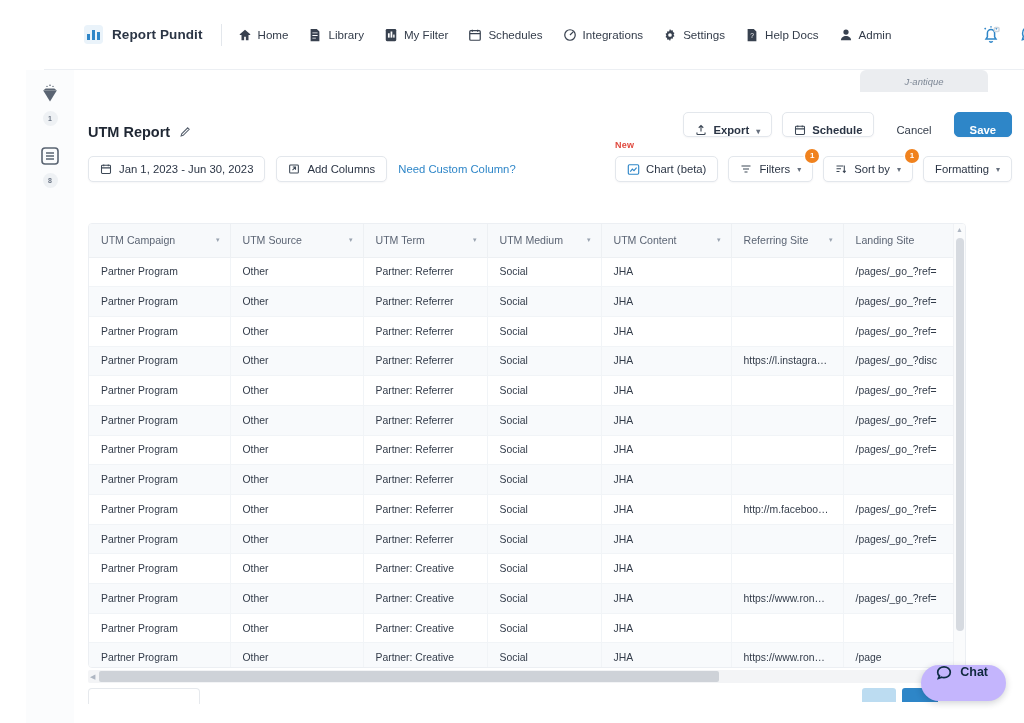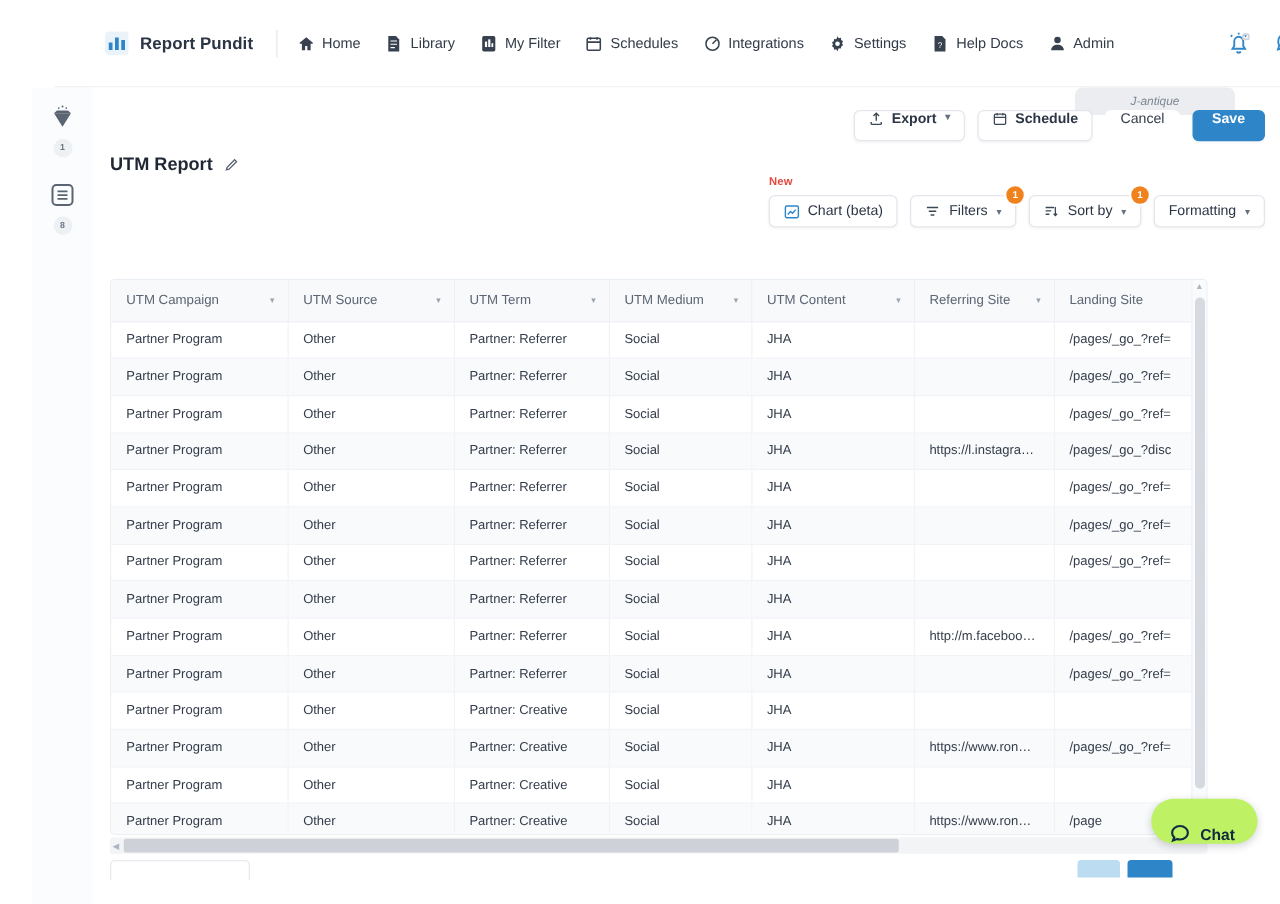--- a/index.html
+++ b/index.html
@@ -71,26 +71,27 @@
     display: flex; align-items: center; justify-content: center;
   }
   .acct-tab span { font-size: 9.5px; font-style: italic; color: #7d8795; }
 
   
   .action-bar {
     position: absolute; right: 12px; top: 18px;
     display: flex; align-items: center; gap: 10px;
   }
   .btn {
-    display: inline-flex; align-items: flex-start; gap: 6px;
+    display: inline-flex; align-items: flex-end; gap: 6px;
     height: 25px; padding: 0 11px;
     border: 1px solid #e3e7ec; border-radius: 5px;
     background: #ffffff; font-size: 11.3px; color: #2b3545; font-weight: bold;
     cursor: pointer; white-space: nowrap;
     box-shadow: 0 1px 2px rgba(16,24,40,.04);
+    margin-top: 24px;
   }
   .btn .ico { width: 12px; height: 12px; color: #3d4856; }
   .btn .caret { font-size: 8px; color: #67707e; margin-left: 1px; }
   .btn-plain { border-color: transparent; box-shadow: none; font-weight: normal; color: #333c4a; }
   .btn-primary {
     background: #2e86c8; border-color: #2e86c8; color: #ffffff; font-weight: bold;
     padding: 0 15px;
   }
 
   
@@ -219,24 +220,24 @@
     position: absolute; left: 0; top: 0; width: 112px; height: 16px;
     border: 1px solid #e6e9ed; border-bottom: none; border-radius: 4px 4px 0 0;
     background: #ffffff;
   }
   .pager .pg { position: absolute; top: 0; height: 14px; border-radius: 3px 3px 0 0; }
   .pager .pg-prev { right: 70px; width: 34px; background: #bcdcf1; }
   .pager .pg-cur  { right: 28px; width: 36px; background: #2e86c8; }
 
   
   .chat {
-    position: absolute; right: 18px; bottom: 48px;
-    display: inline-flex; align-items: flex-end; gap: 8px;
+    position: absolute; right: 18px; bottom: 22px;
+    display: inline-flex; align-items: flex-start; gap: 8px;
     height: 36px; padding: 0 18px 0 15px;
-    background: #bef264; border-radius: 20px; cursor: pointer;
+    background: #c4b5fd; border-radius: 20px; cursor: pointer;
     box-shadow: 0 2px 7px rgba(16,24,40,.20);
   }
   .chat .ico { width: 16px; height: 16px; color: #0f2c44; }
   .chat span { font-size: 12.5px; font-weight: bold; color: #11293f; }
   svg { display: block; }
 </style>
 </head>
 <body>
 
 <div class="topnav">
@@ -416,20 +417,41 @@
 
     <div class="report-title">
       <h1>UTM Report</h1>
       <span class="pencil">
         <svg width="12" height="12" viewBox="0 0 16 16" fill="none" stroke="currentColor" stroke-width="1.4">
             <path d="M11.6 2.4l2 2L5.6 12.4 2.8 13.2l.8-2.8z"></path>
           </svg>
       </span>
     </div>
 
+    <div class="tool-row">
+      <div class="chip">
+        <span class="ico">
+          <svg width="12" height="12" viewBox="0 0 16 16" fill="none" stroke="currentColor" stroke-width="1.4">
+              <rect x="2" y="3" width="12" height="11" rx="1.2"></rect>
+              <path d="M2 6.5h12M5 2v2.4M11 2v2.4"></path>
+            </svg>
+        </span>
+        <span>Jan 1, 2023 - Jun 30, 2023</span>
+      </div>
+      <div class="chip">
+        <span class="ico">
+          <svg width="12" height="12" viewBox="0 0 16 16" fill="none" stroke="currentColor" stroke-width="1.4">
+              <rect x="2.2" y="2.6" width="11.6" height="10.8" rx="1.2"></rect>
+              <path d="M6 9.4l4-4M6.4 5.4H10v3.6"></path>
+            </svg>
+        </span>
+        <span>Add Columns</span>
+      </div>
+      <span class="link-btn">Need Custom Column?</span>
+    </div>
 
     <div class="tool-row-right">
       <div class="chip-wrap">
         <span class="new-tag">New</span>
         <div class="chip">
           <span class="ico">
             <svg width="13" height="13" viewBox="0 0 16 16" fill="none" stroke="#2e86c8" stroke-width="1.4">
                 <rect x="1.6" y="2.2" width="12.8" height="11.6" rx="1.4"></rect>
                 <path d="M4 10.6l2.6-3 2 1.8 3.2-3.6"></path>
               </svg>

